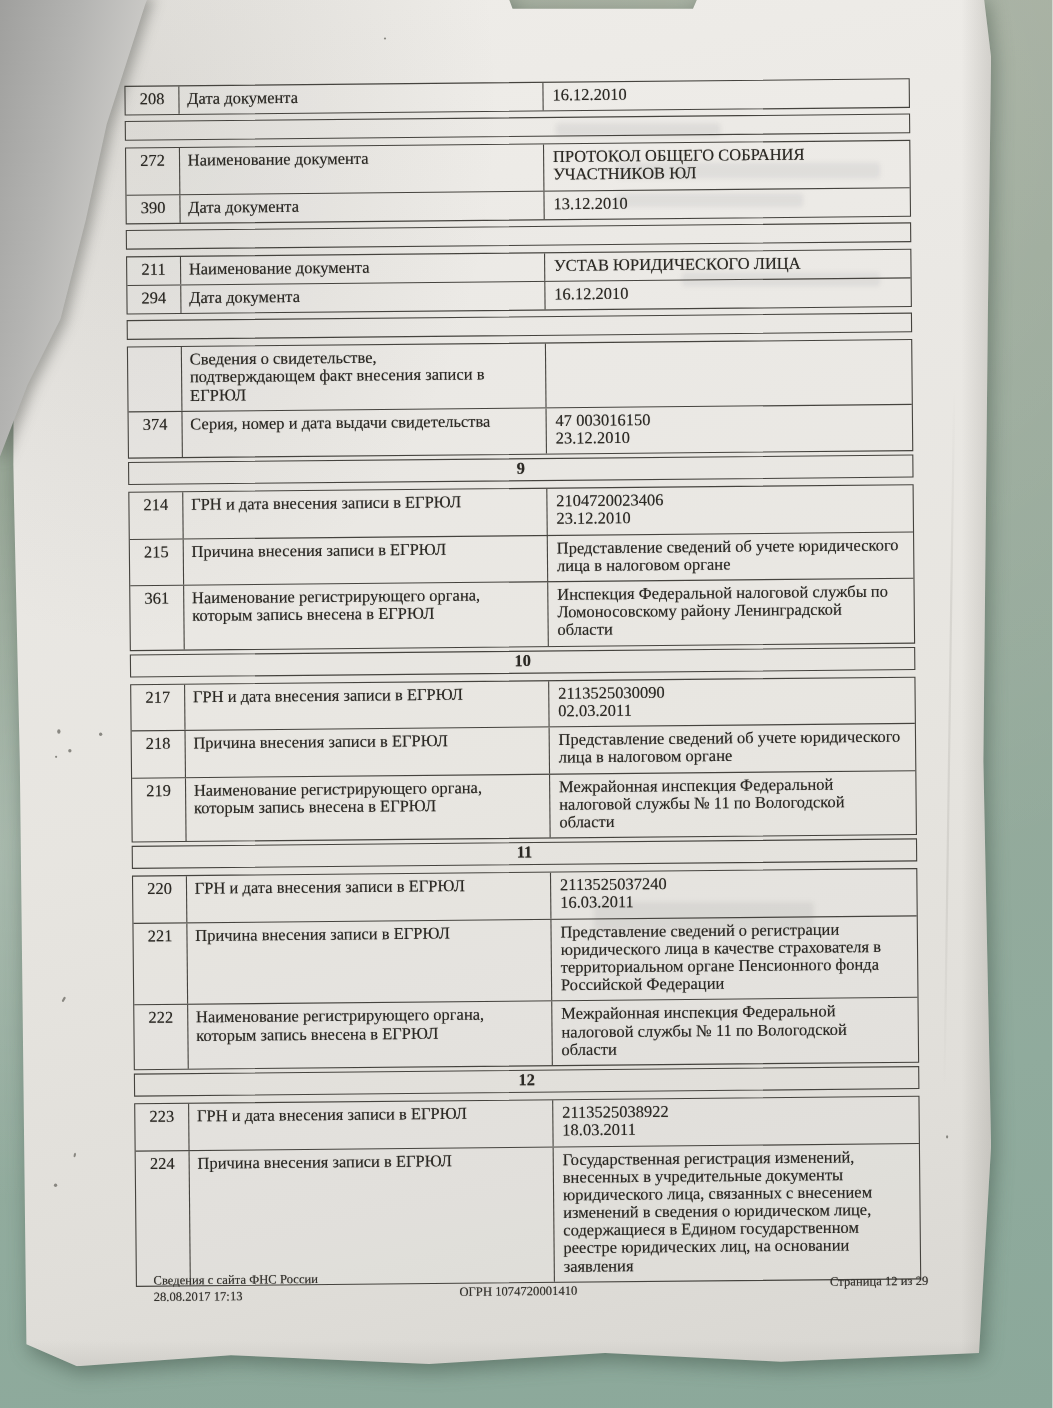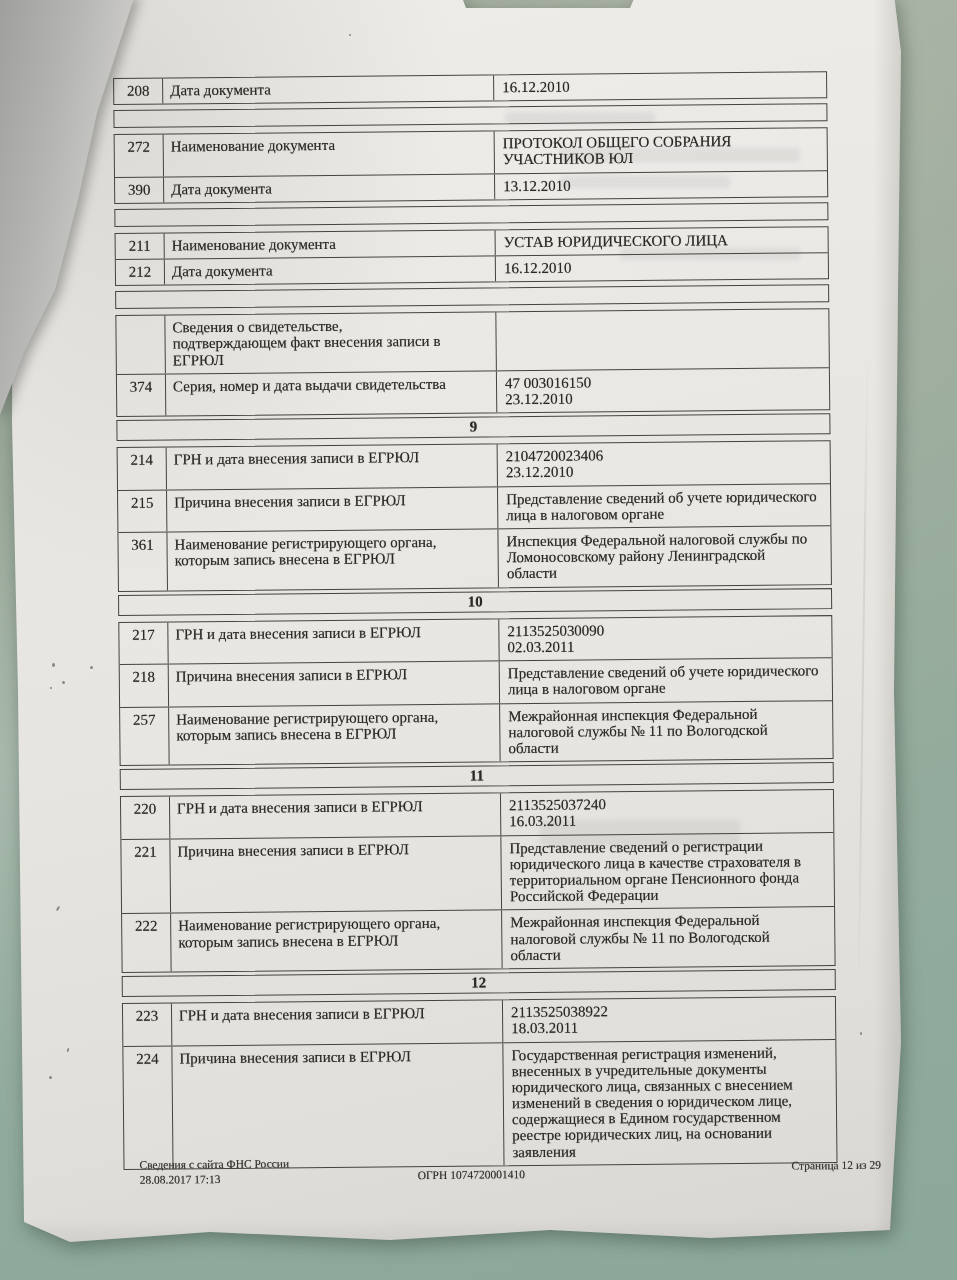--- a/index.html
+++ b/index.html
@@ -57,21 +57,21 @@
   .cell{white-space:pre-line;}
   .c-num{width:49px;flex:0 0 49px;text-align:center;border-right:1px solid var(--line);padding:4px 2px 5px;box-sizing:border-box;}
   .c-label{width:331px;flex:0 0 331px;border-right:1px solid var(--line);padding:4px 9px 5px 7px;box-sizing:border-box;}
   .c-value{flex:1;padding:4px 12px 5px 8px;box-sizing:border-box;}
   .t-spacer{border:1px solid var(--line);height:16px;margin:5px 0 4px;}
   .t-section{border:1px solid var(--line);margin:3px 0 4px;text-align:center;font-weight:bold;padding:1px 0 2px;}
   
   .footer{position:absolute;left:0;top:1086px;width:714px;height:40px;font-size:11.5px;line-height:1.3;color:#33312c;}
   .f-left{position:absolute;left:16px;top:0;}
   .f-center{position:absolute;left:294px;top:13px;}
-  .f-right{position:absolute;left:668px;top:7px;white-space:nowrap;}
+  .f-right{position:absolute;left:631px;top:7px;white-space:nowrap;}
   
   .speck{position:absolute;background:#6a6862;border-radius:50%;opacity:0.75;}
   .ghost{position:absolute;background:rgba(100,98,108,0.10);filter:blur(2.5px);border-radius:3px;}
 </style>
 </head>
 <body>
 
 <div class="stage">
 
   <div class="paper-wrap">
@@ -111,21 +111,21 @@
           </div>
         </div>
         <div class="t-spacer"></div>
         <div class="t-block">
           <div class="t-row">
             <div class="cell c-num">211</div>
             <div class="cell c-label">Наименование документа</div>
             <div class="cell c-value">УСТАВ ЮРИДИЧЕСКОГО ЛИЦА</div>
           </div>
           <div class="t-row">
-            <div class="cell c-num">212</div>
+            <div class="cell c-num">294</div>
             <div class="cell c-label">Дата документа</div>
             <div class="cell c-value">16.12.2010</div>
           </div>
         </div>
         <div class="t-spacer"></div>
         <div class="t-block">
           <div class="t-row">
             <div class="cell c-num"></div>
             <div class="cell c-label">Сведения о свидетельстве,
 подтверждающем факт внесения записи в ЕГРЮЛ</div>
@@ -168,21 +168,21 @@
             <div class="cell c-label">ГРН и дата внесения записи в ЕГРЮЛ</div>
             <div class="cell c-value">2113525030090
 02.03.2011</div>
           </div>
           <div class="t-row">
             <div class="cell c-num">218</div>
             <div class="cell c-label">Причина внесения записи в ЕГРЮЛ</div>
             <div class="cell c-value">Представление сведений об учете юридического лица в налоговом органе</div>
           </div>
           <div class="t-row">
-            <div class="cell c-num">257</div>
+            <div class="cell c-num">219</div>
             <div class="cell c-label">Наименование регистрирующего органа, которым запись внесена в ЕГРЮЛ</div>
             <div class="cell c-value">Межрайонная инспекция Федеральной налоговой службы № 11 по Вологодской области</div>
           </div>
         </div>
         <div class="t-section">
           <div class="t-secnum">11</div>
         </div>
         <div class="t-block">
           <div class="t-row">
             <div class="cell c-num">220</div>

